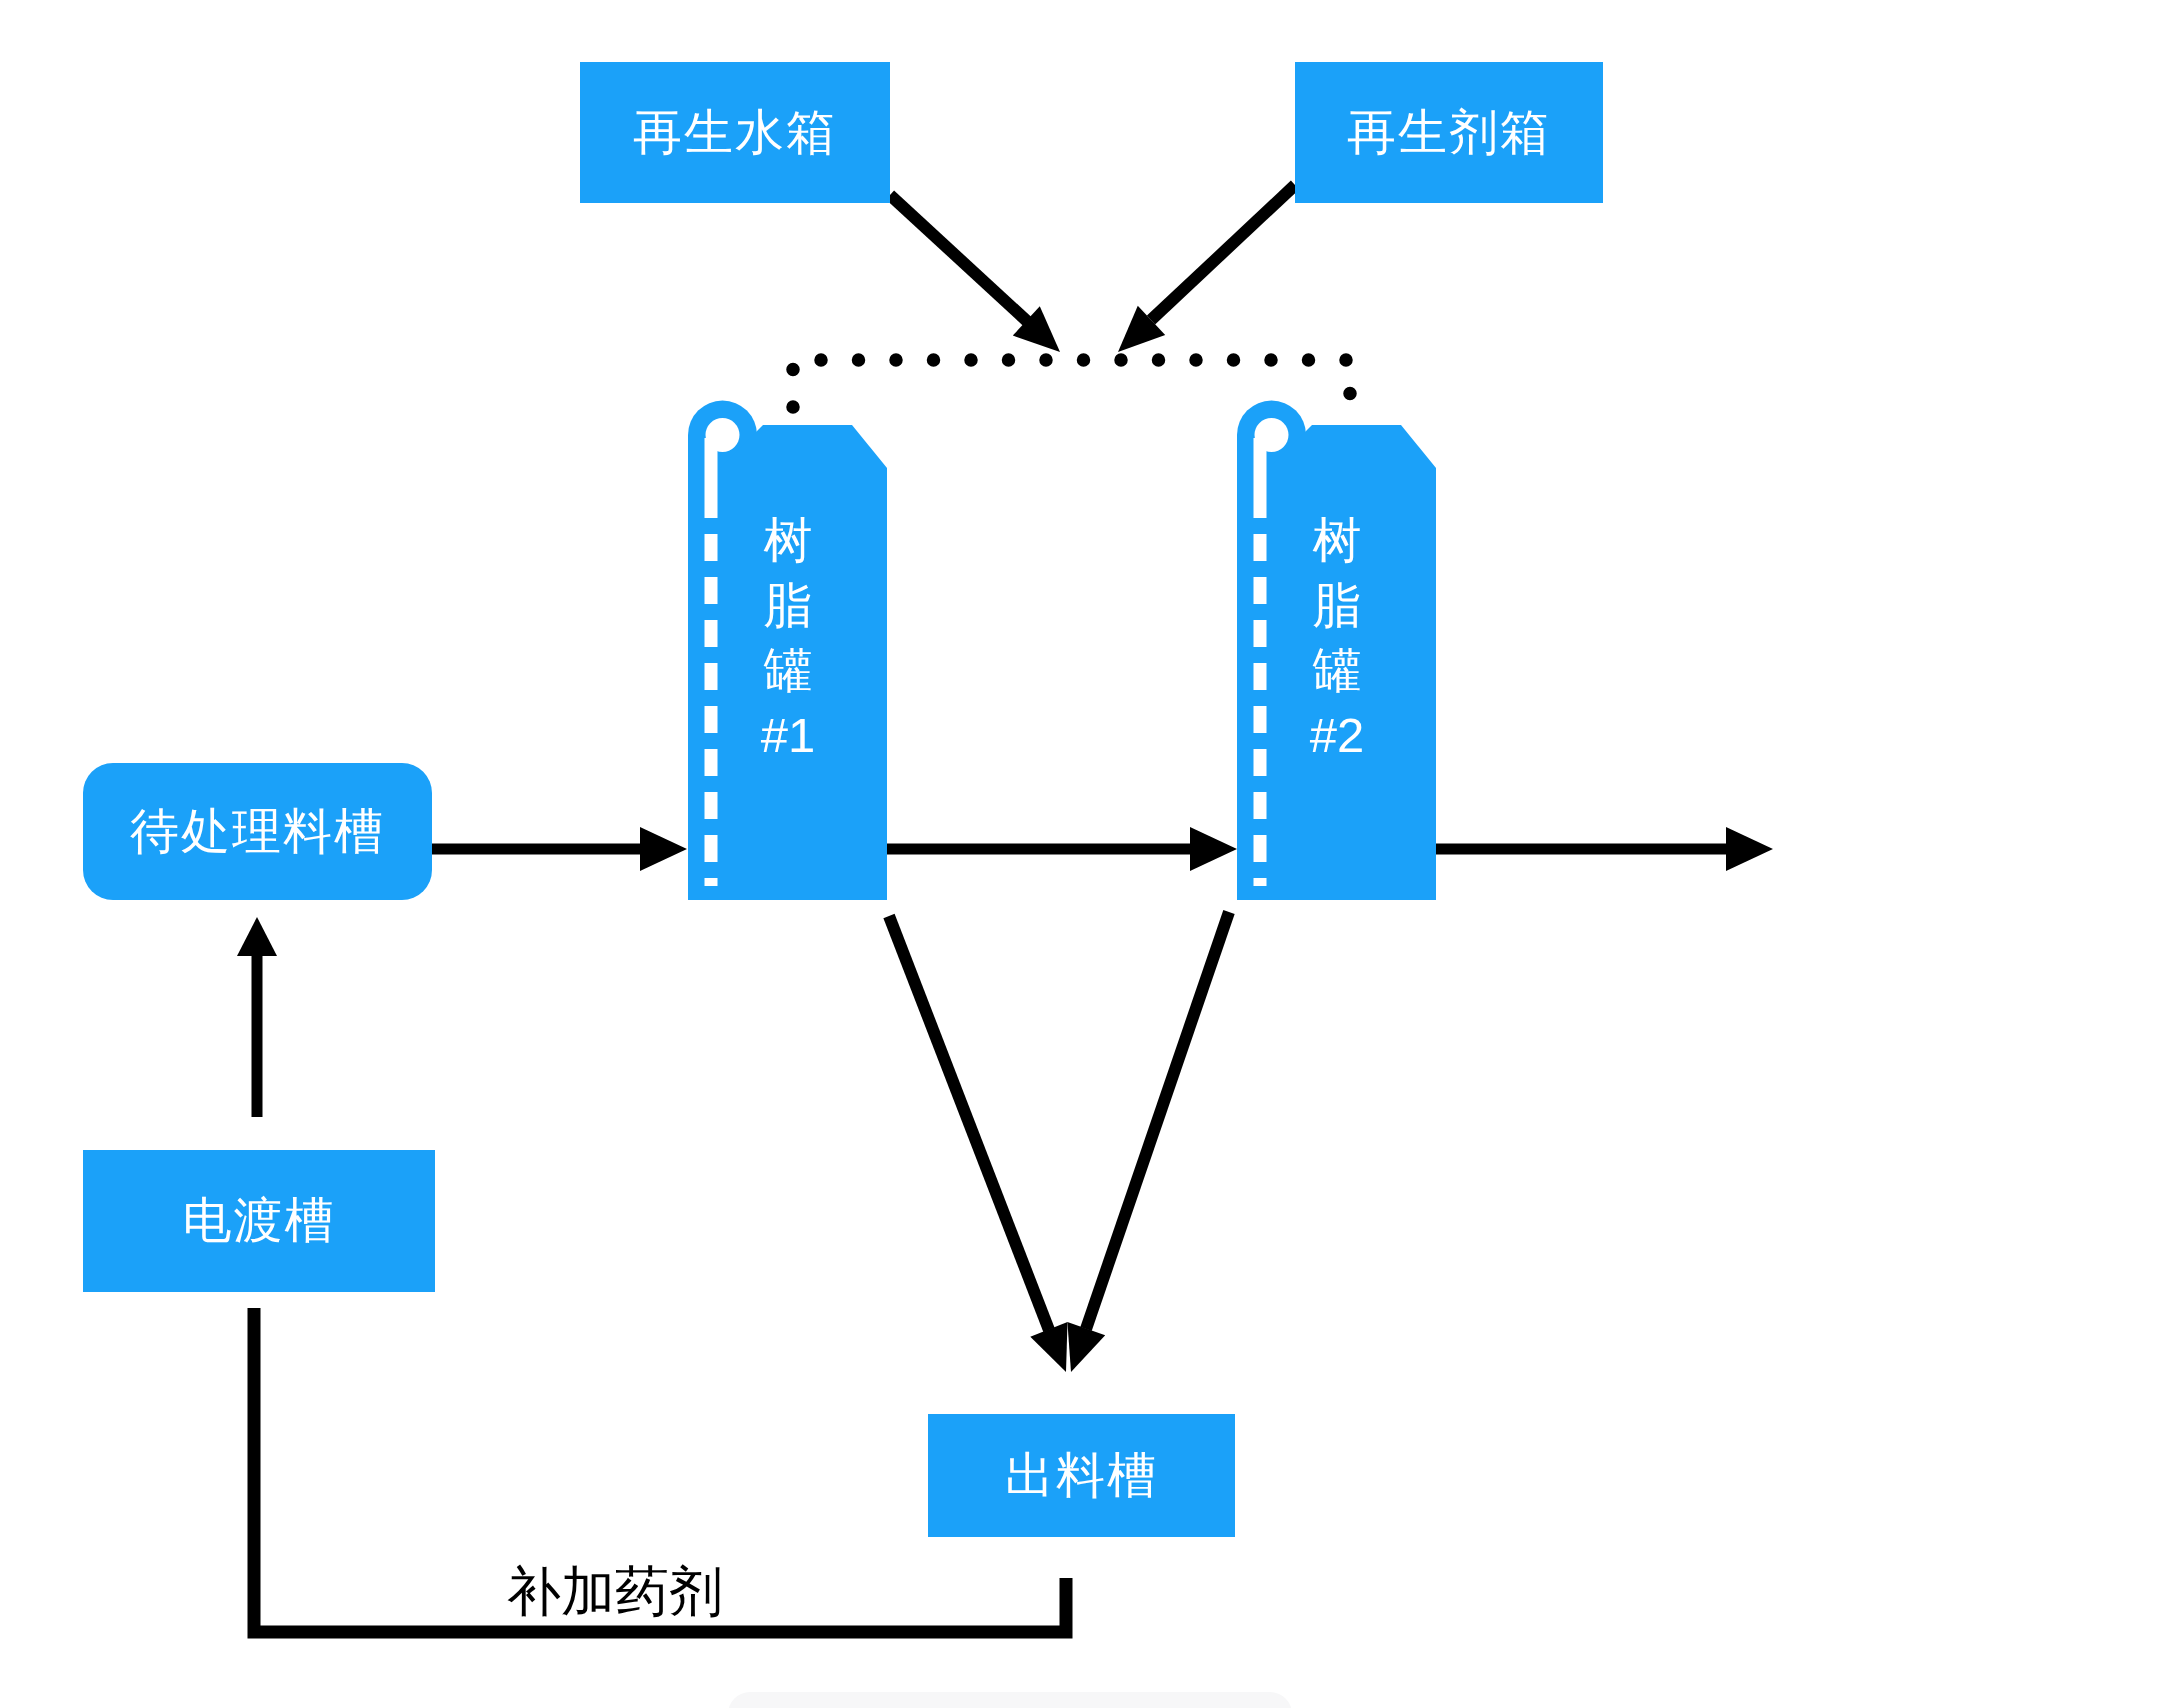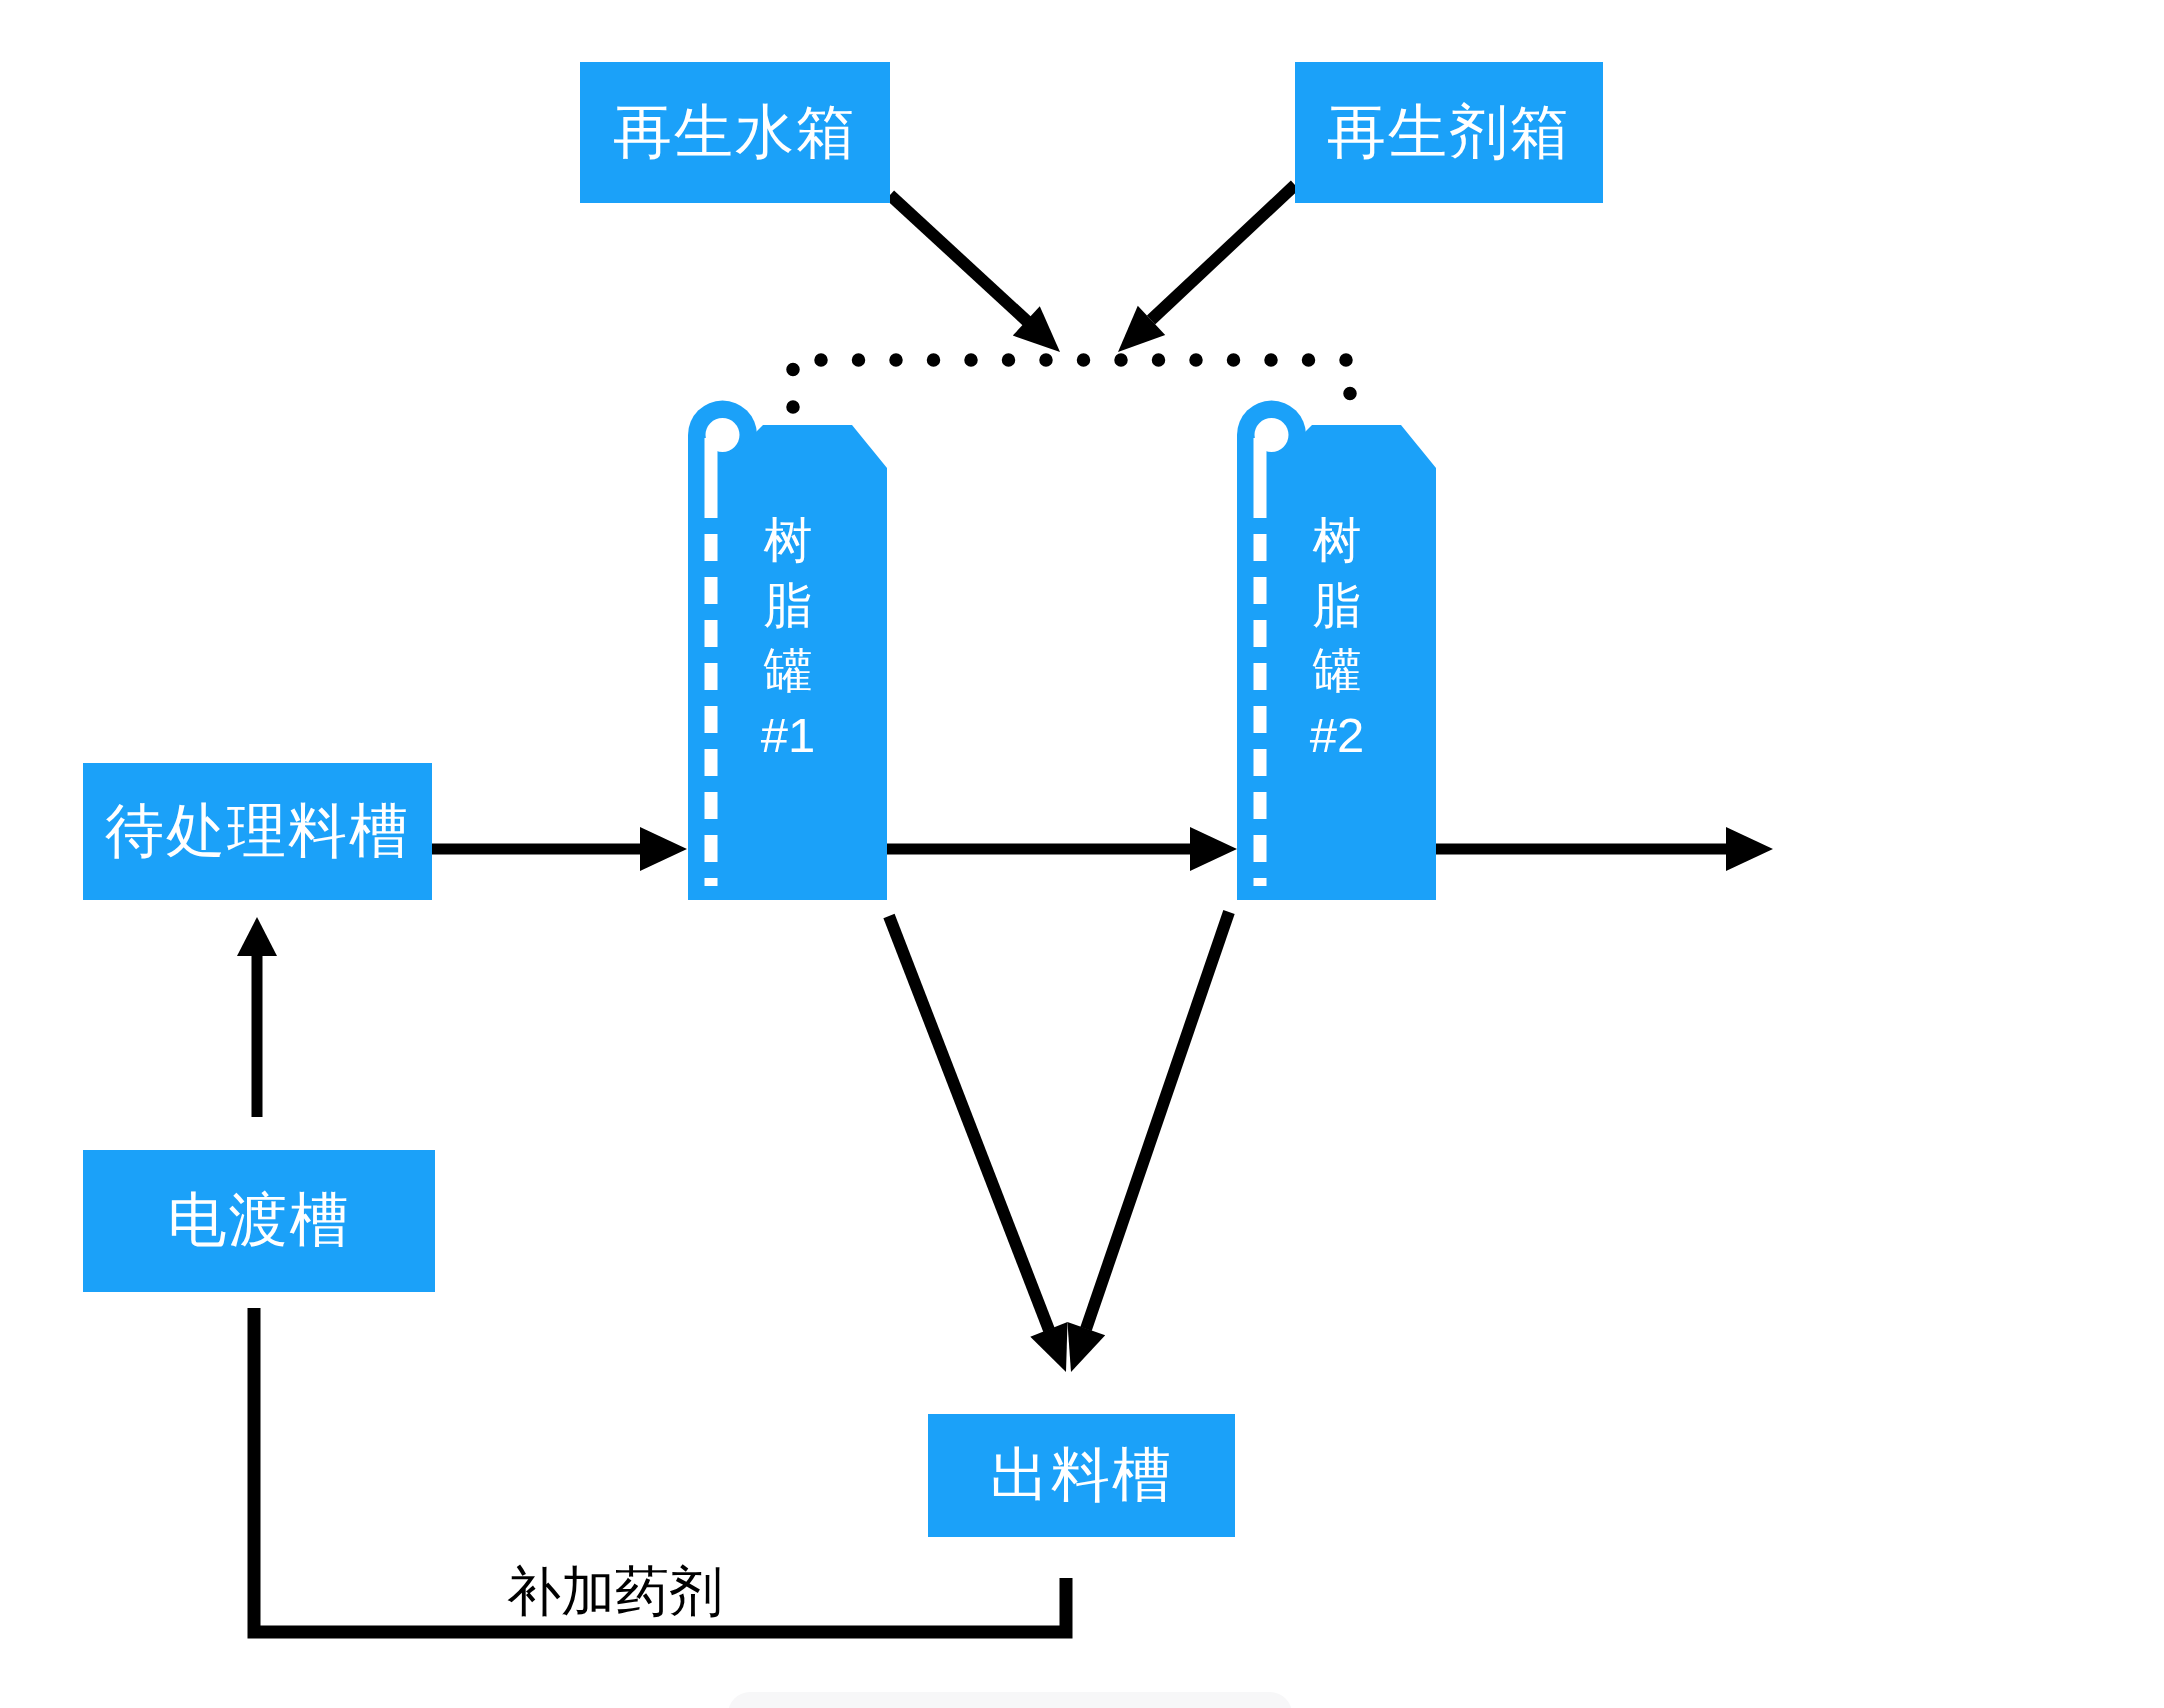--- a/index.html
+++ b/index.html
@@ -9,21 +9,21 @@
     background:#ffffff;
     overflow:hidden;
     font-family:"Liberation Sans", sans-serif;
   }
   .layer{position:absolute;left:0;top:0;}
   .node{
     position:absolute;
     background:#1ba1f9;
     color:#ffffff;
     display:flex;align-items:center;justify-content:center;
-    font-size:59px;
+    font-size:49px;
     letter-spacing:2px;
     white-space:nowrap;
   }
   .tank-label{
     position:absolute;
     color:#ffffff;
     font-size:49px;
     line-height:65px;
     text-align:center;
     white-space:pre-line;
@@ -112,21 +112,21 @@
   </svg>
 
   <div class="node" style="left:580px;top:62px;width:310px;height:141px;">
     <span>再生水箱</span>
   </div>
 
   <div class="node" style="left:1295px;top:62px;width:308px;height:141px;">
     <span>再生剂箱</span>
   </div>
 
-  <div class="node" style="left:83px;top:763px;width:349px;height:137px;">
+  <div class="node" style="left:83px;top:763px;width:349px;height:137px;border-radius:30px;">
     <span>待处理料槽</span>
   </div>
 
   <div class="node" style="left:83px;top:1150px;width:352px;height:142px;">
     <span>电渡槽</span>
   </div>
 
 
   <div class="node" style="left:928px;top:1414px;width:307px;height:123px;">
     <span>出料槽</span>

